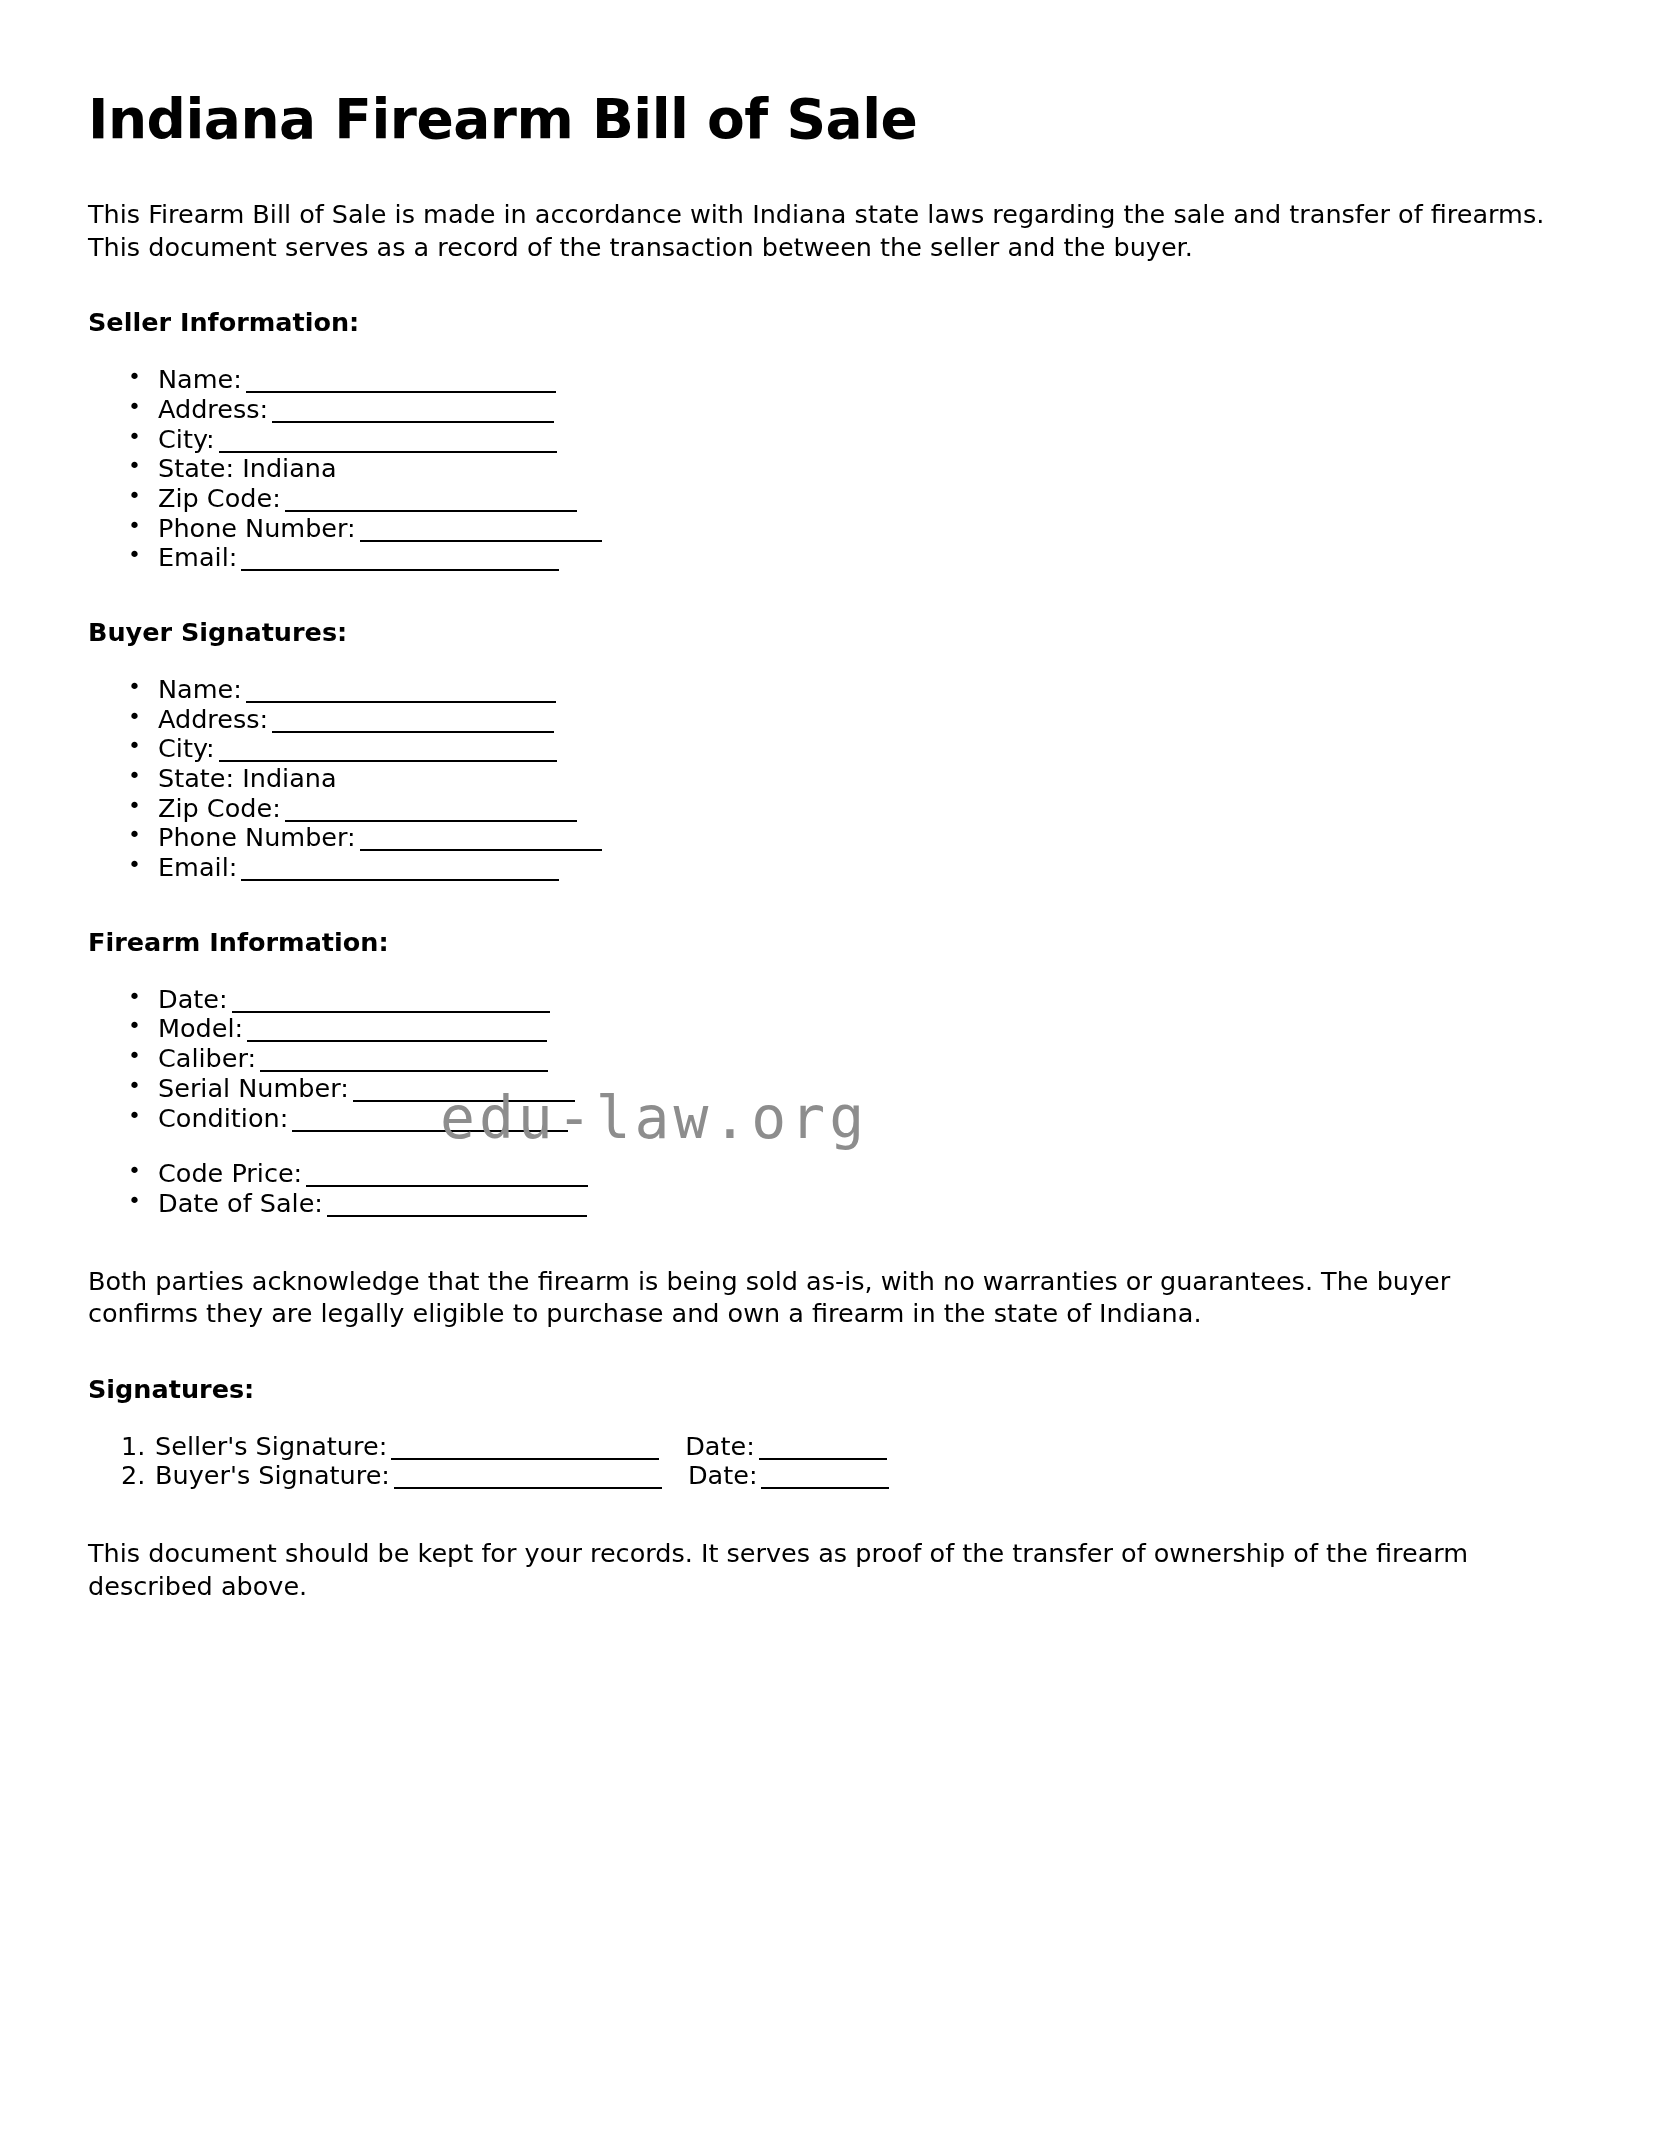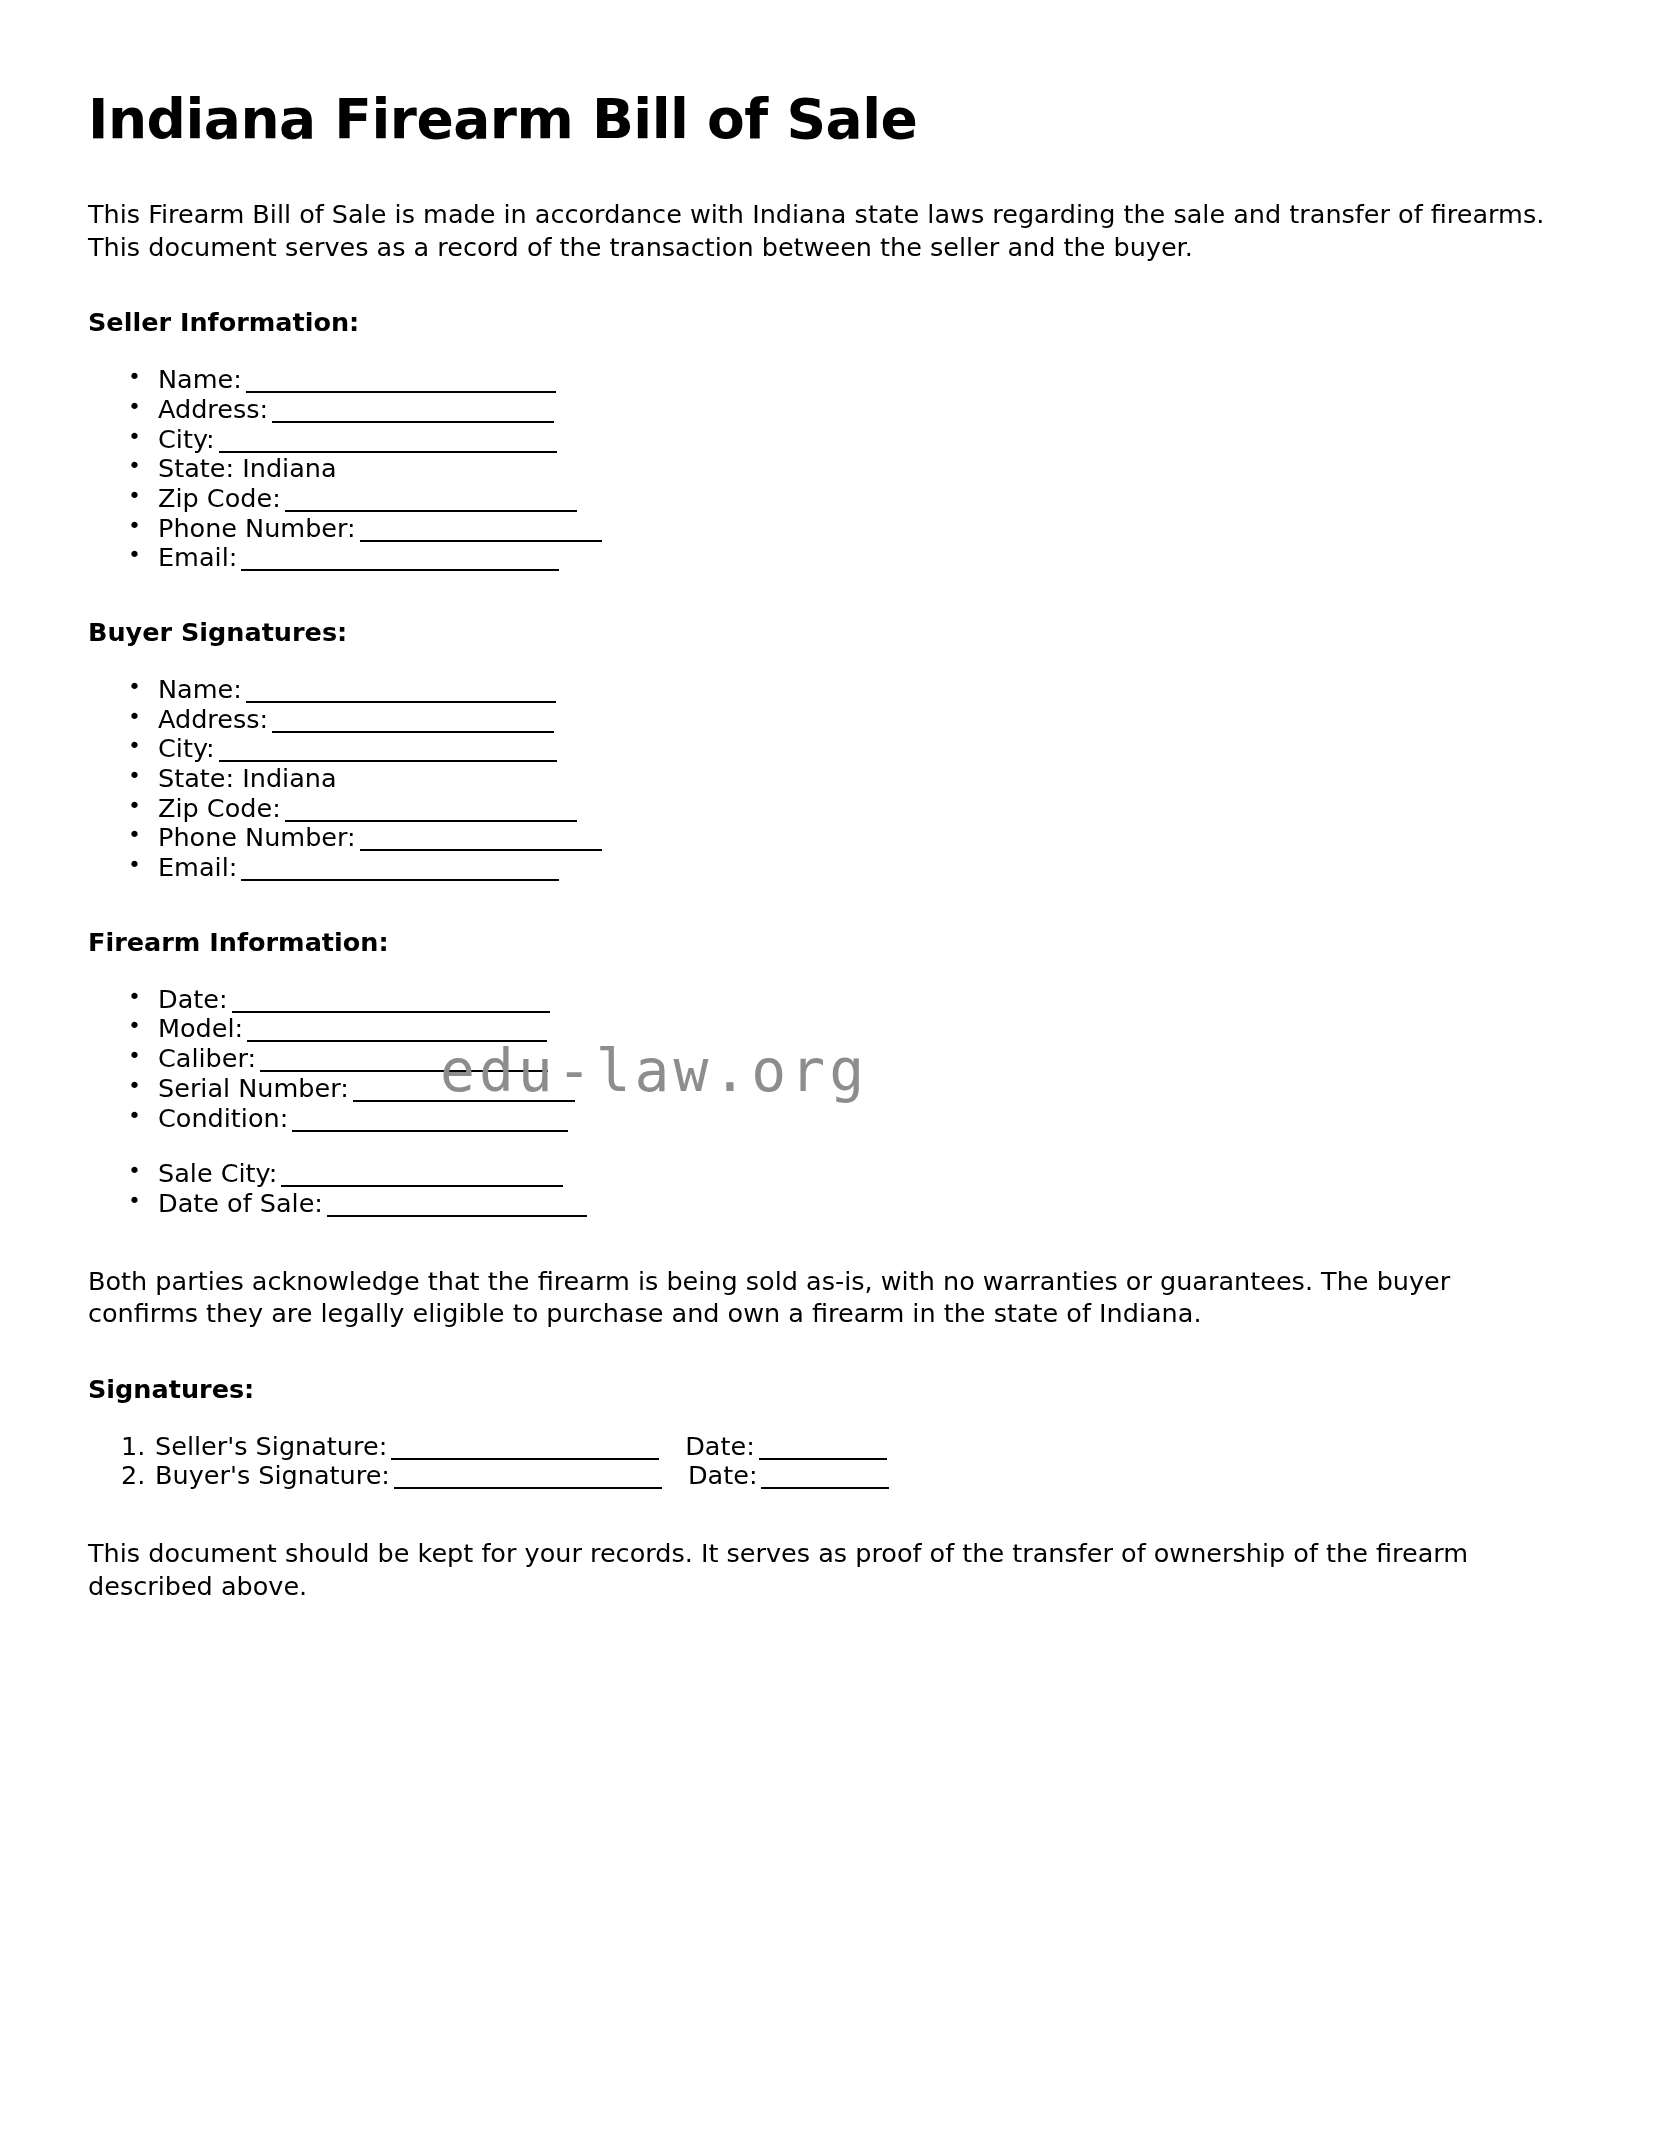--- a/index.html
+++ b/index.html
@@ -101,21 +101,21 @@
   }
 
   .gap-before-date {
     display: inline-block;
     width: 26px;
   }
 
   .watermark {
     position: absolute;
     left: 440px;
-    top: 1037px;
+    top: 1084px;
     font-family: "DejaVu Sans Mono", monospace;
     font-size: 58px;
     color: #8d8d8d;
     letter-spacing: 4px;
     white-space: nowrap;
     pointer-events: none;
   }
 </style>
 </head>
 <body>
@@ -151,21 +151,21 @@
   <h2 class="section-head">Firearm Information:</h2>
   <ul class="field-list">
       <li><span>Date:</span><span class="rule" style="width: 318px;"></span></li>
       <li><span>Model:</span><span class="rule" style="width: 300px;"></span></li>
       <li><span>Caliber:</span><span class="rule" style="width: 288px;"></span></li>
       <li><span>Serial Number:</span><span class="rule" style="width: 222px;"></span></li>
       <li><span>Condition:</span><span class="rule" style="width: 276px;"></span></li>
     </ul>
 
   <ul class="field-list">
-      <li><span>Sale City:</span><span class="rule" style="width: 282px;"></span></li>
+      <li><span>Code Price:</span><span class="rule" style="width: 282px;"></span></li>
       <li><span>Date of Sale:</span><span class="rule" style="width: 260px;"></span></li>
     </ul>
 
   <p class="para">Both parties acknowledge that the firearm is being sold as-is, with no warranties or guarantees. The buyer confirms they are legally eligible to purchase and own a firearm in the state of Indiana.</p>
 
   <h2 class="section-head">Signatures:</h2>
   <ol class="sig-list">
       <li><span>Seller's Signature:</span><span class="rule" style="width: 268px;"></span><span class="gap-before-date"></span><span>Date:</span><span class="rule" style="width: 128px;"></span></li>
       <li><span>Buyer's Signature:</span><span class="rule" style="width: 268px;"></span><span class="gap-before-date"></span><span>Date:</span><span class="rule" style="width: 128px;"></span></li>
     </ol>

